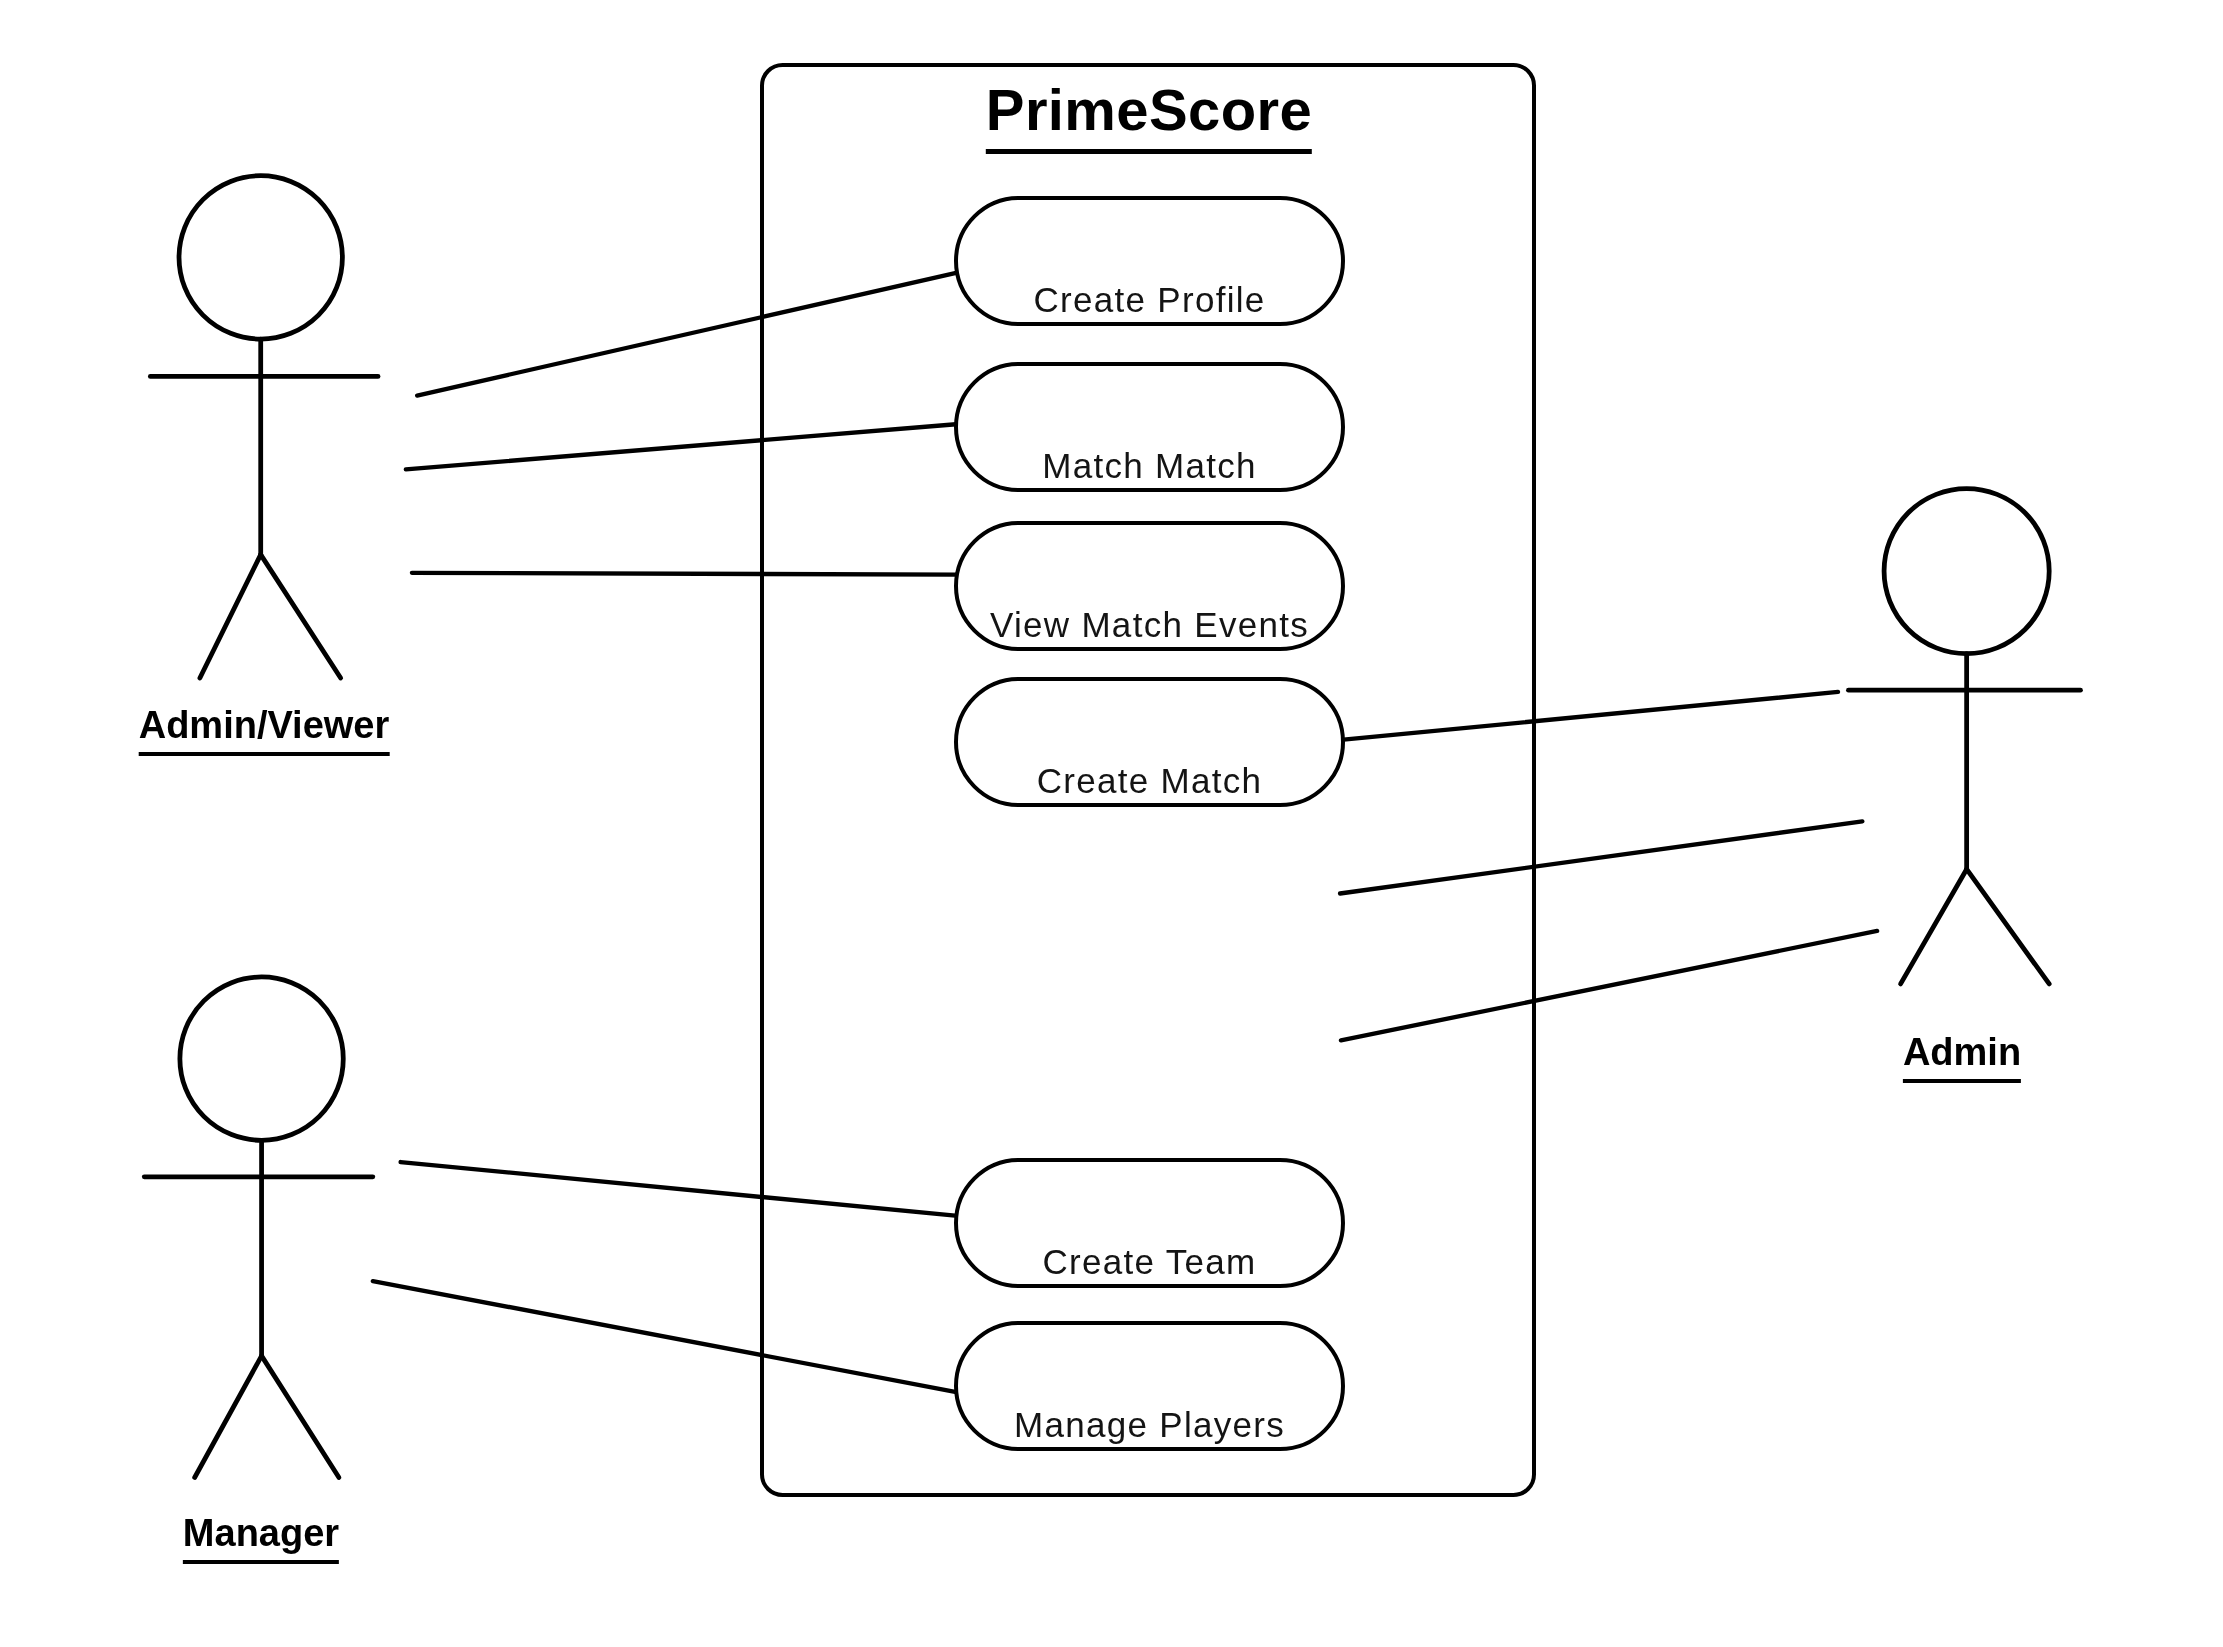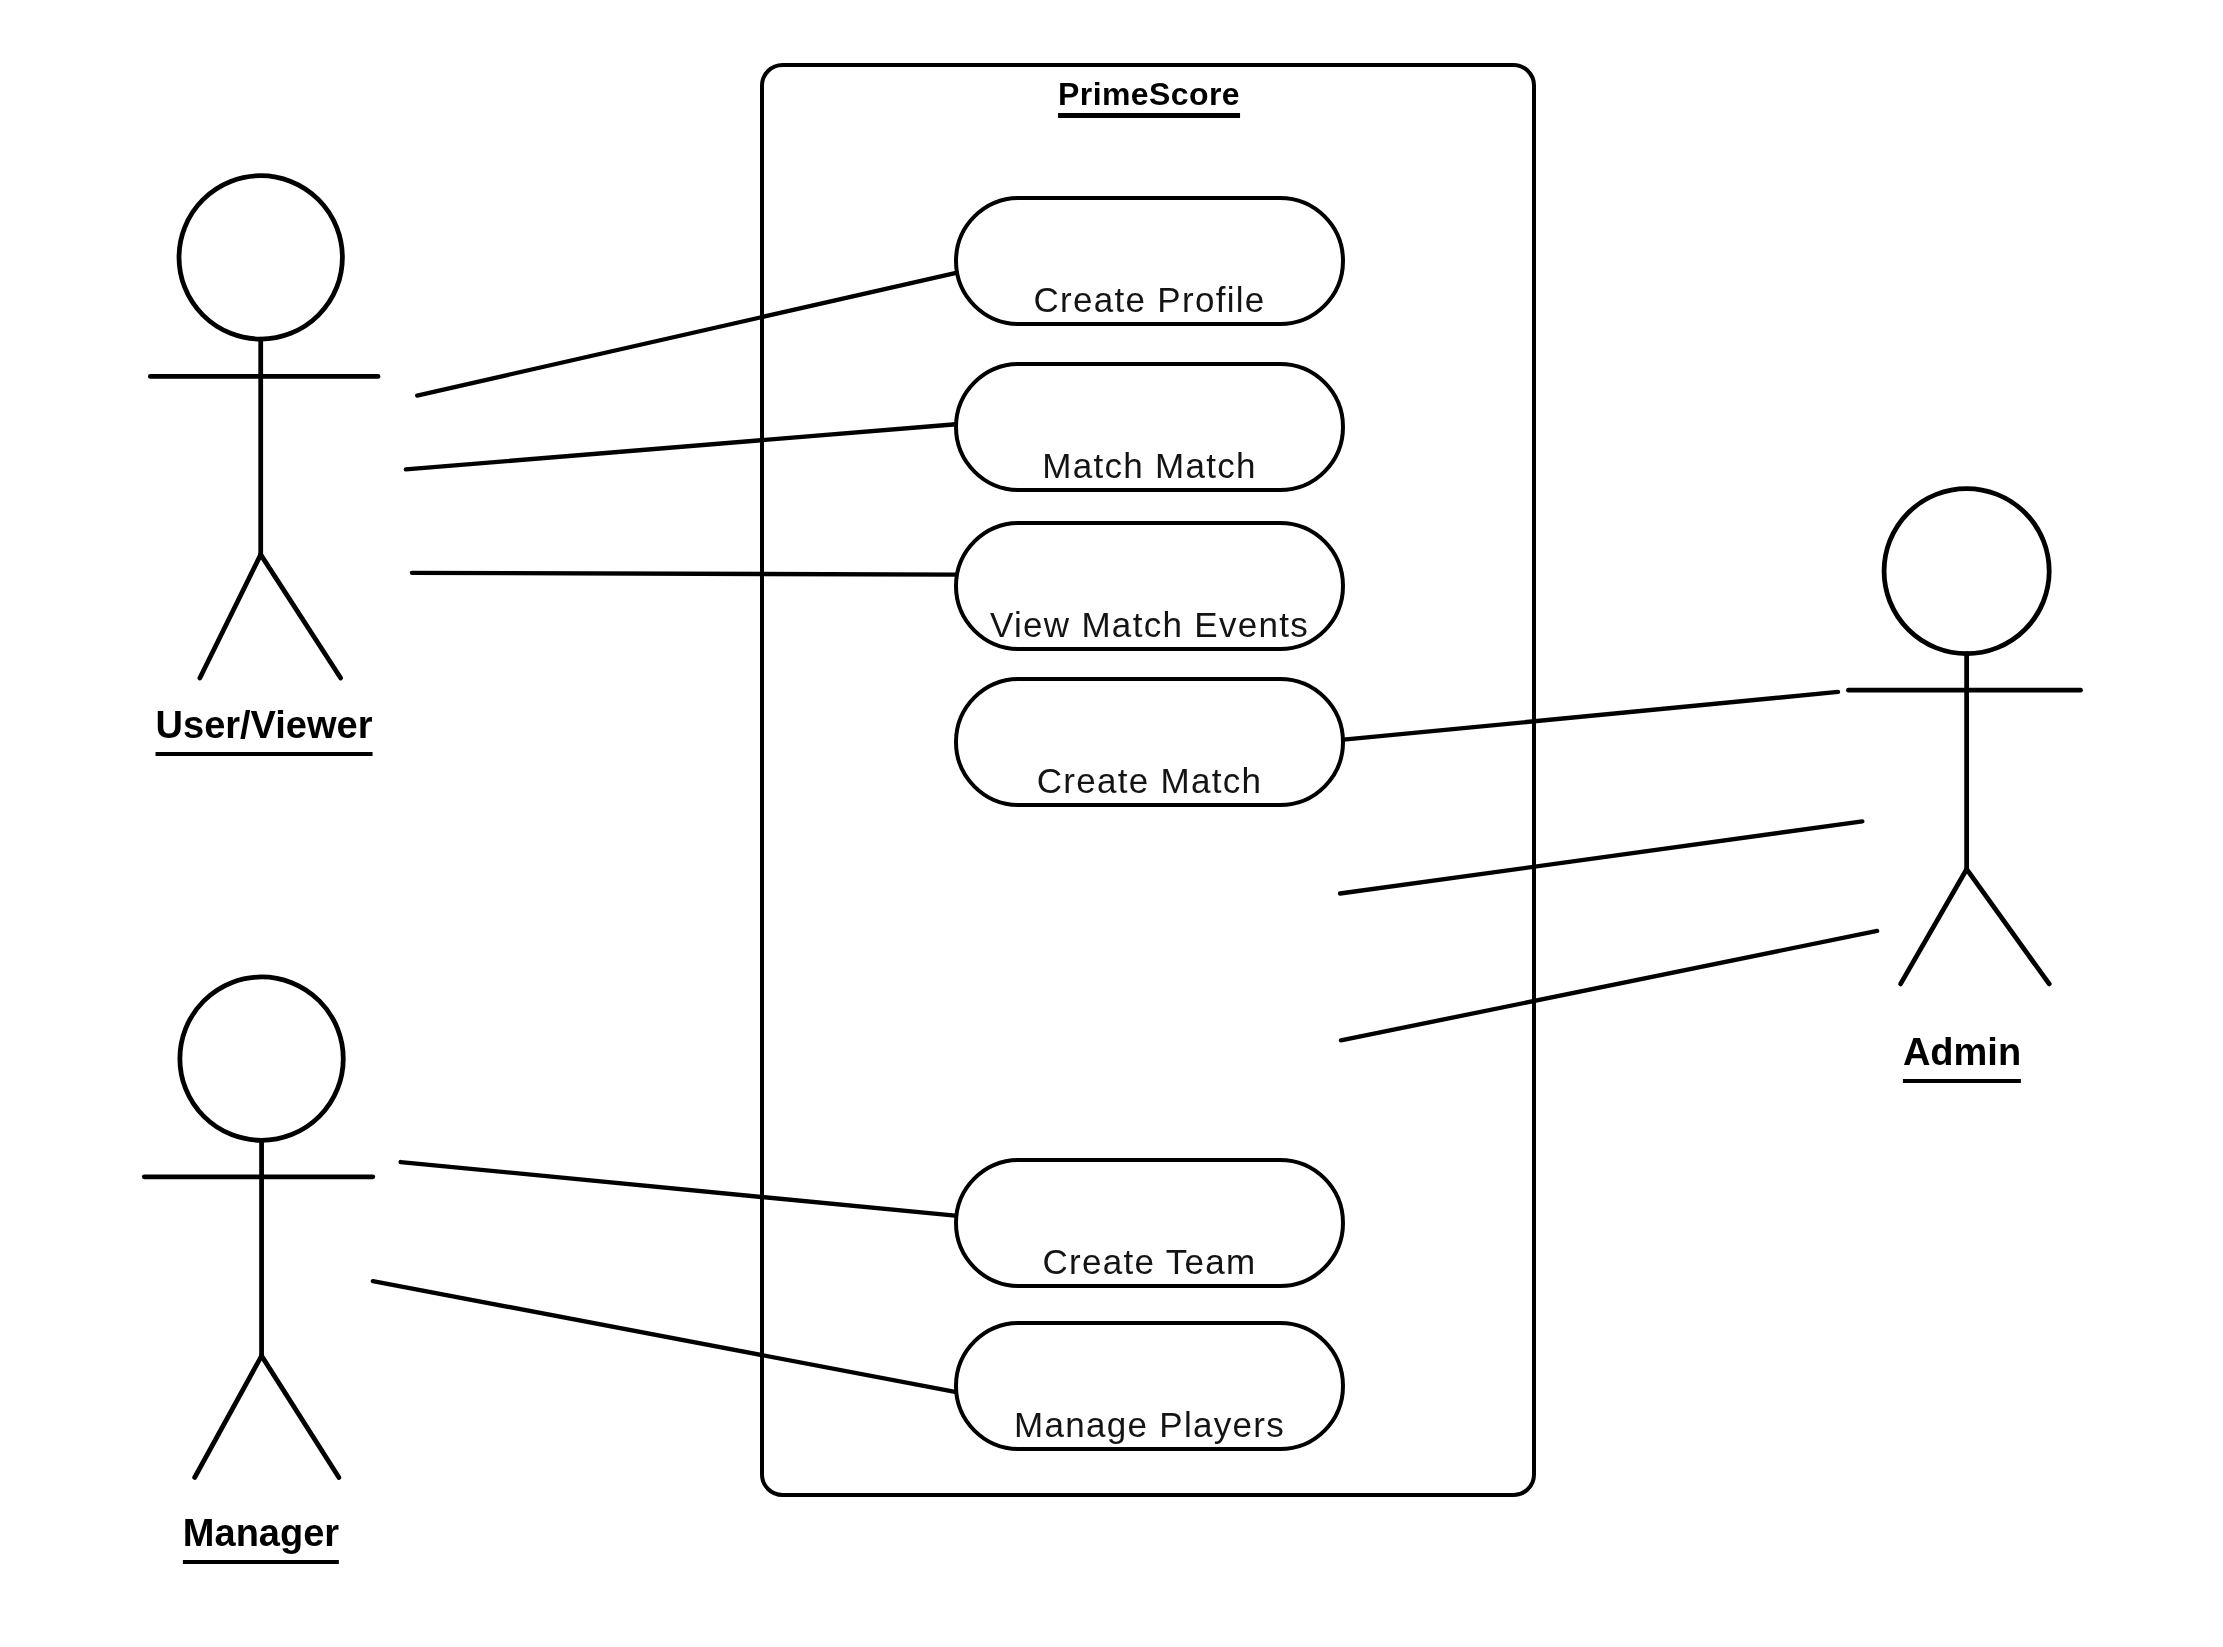--- a/index.html
+++ b/index.html
@@ -30,25 +30,26 @@
     border: 4.3px solid #000;
     border-radius: 22.6px;
     background: transparent;
     box-sizing: border-box;
   }
   .system-title {
     position: absolute;
     left: 1149px;
     top: 76px;
     transform: translateX(-50%);
-    font-size: 32px;
+    font-size: 58px;
     font-weight: bold;
     color: #000;
     letter-spacing: 0.4px;
     border-bottom: 5.2px solid #000;
+    padding-bottom: 6px;
     white-space: nowrap;
   }
   .usecase {
     position: absolute;
     left: 954px;
     width: 391px;
     height: 130px;
     border: 4.3px solid #000;
     border-radius: 68px;
     background: #ffffff;
@@ -145,18 +146,18 @@
   <div class="usecase uc-4">
     <span>Create Match</span>
   </div>
   <div class="usecase uc-7">
     <span>Create Team</span>
   </div>
   <div class="usecase uc-8">
     <span>Manage Players</span>
   </div>
 
-  <div class="actor-label user-viewer">User/Viewer</div>
+  <div class="actor-label user-viewer">Admin/Viewer</div>
   <div class="actor-label manager">Manager</div>
   <div class="actor-label admin">Admin</div>
 
 </div>
 
 
 </body></html>

